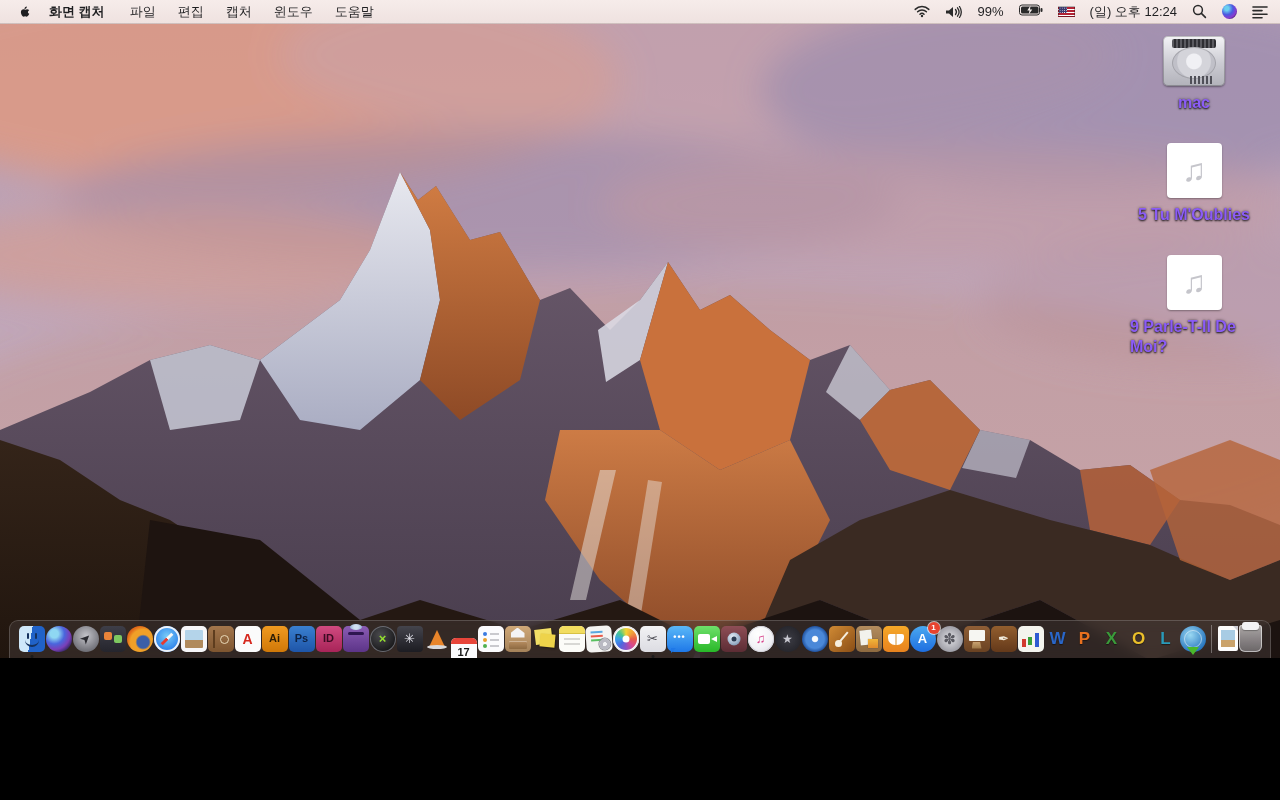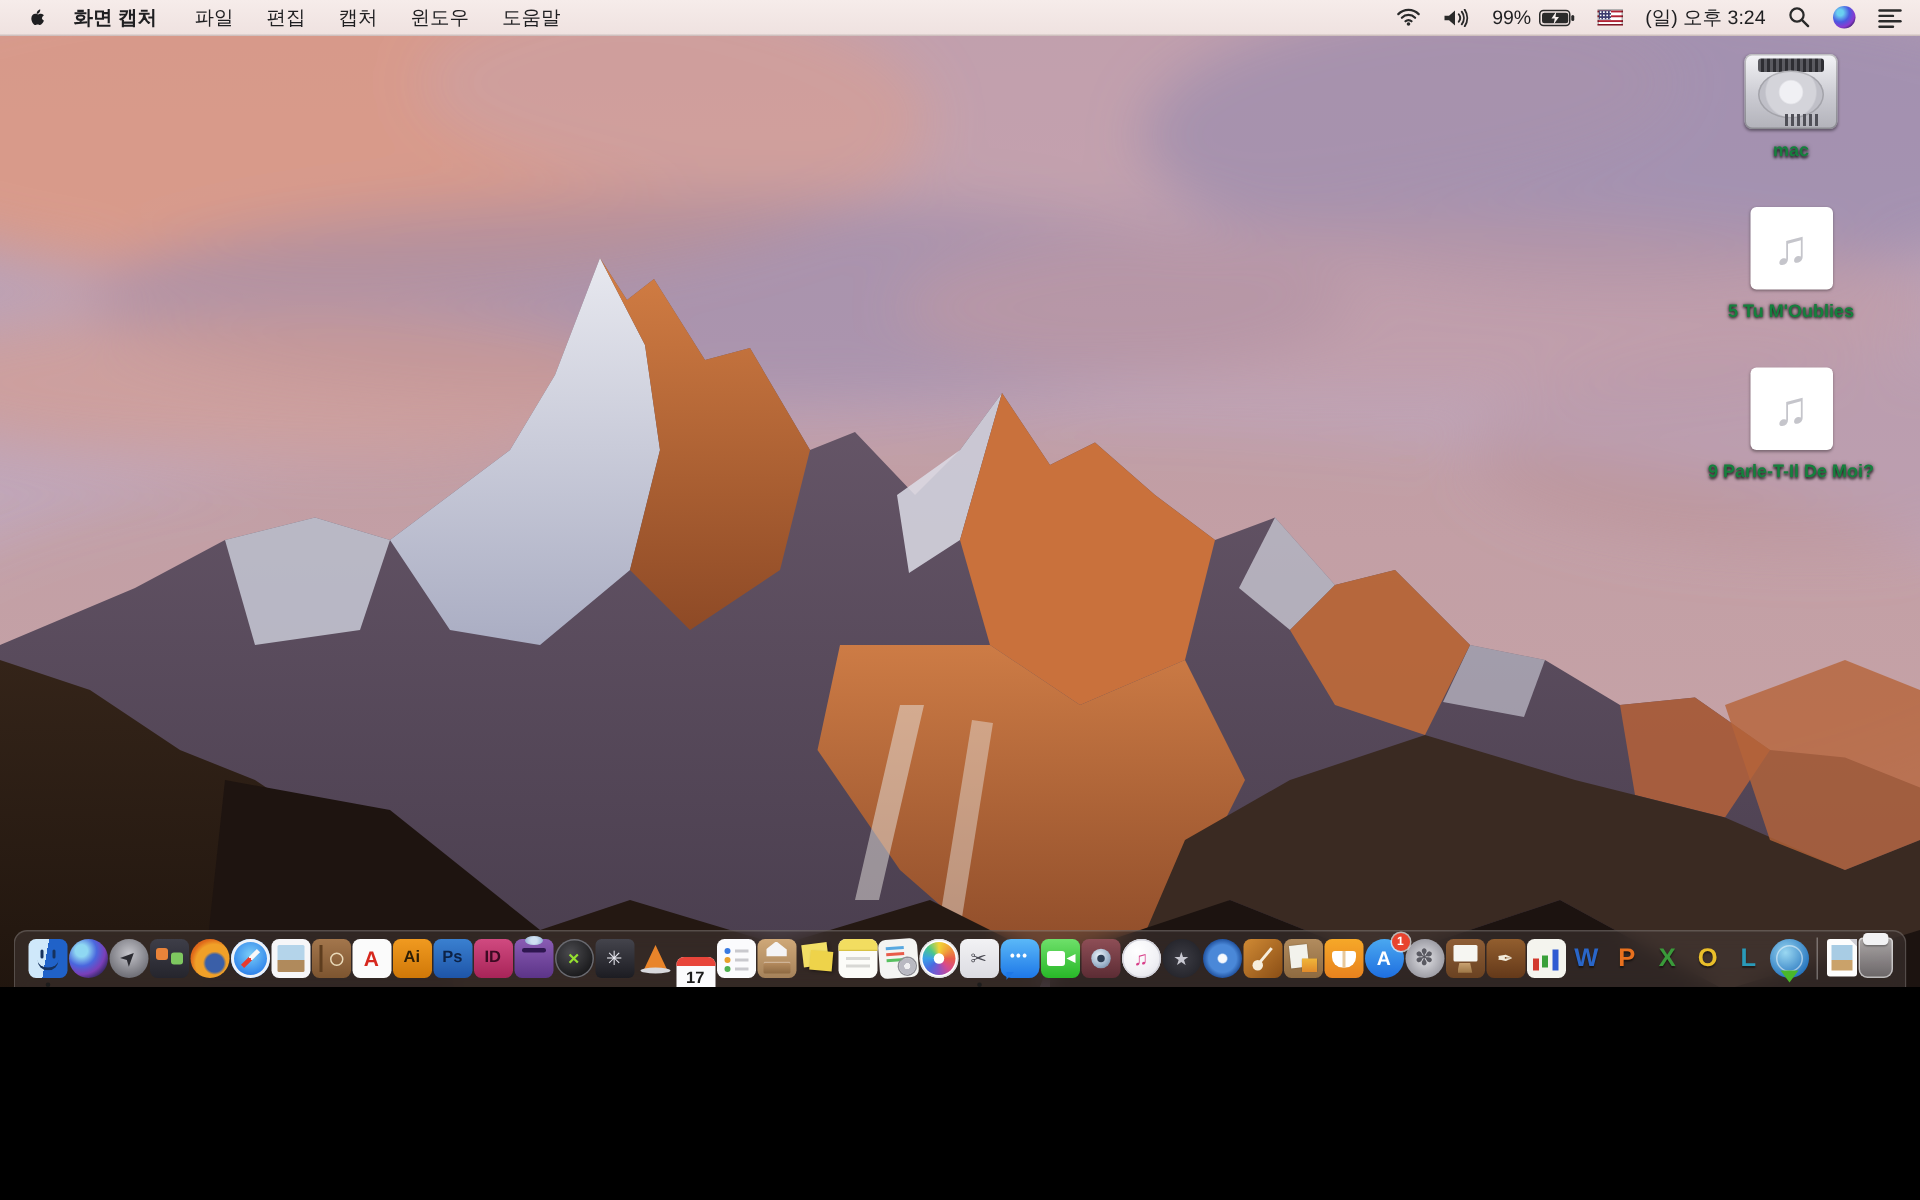--- a/index.html
+++ b/index.html
@@ -31,21 +31,21 @@
           background-image:radial-gradient(#fff 28%, transparent 34%);
           background-size:2.2px 2.2px; }
   #siri-menu-icon { width:15px; height:15px; border-radius:50%;
           background:radial-gradient(circle at 32% 30%,#6ad0f0 0 14%,#4a5ae0 42%,#8a3ad0 66%,#15163a 90%); }
   .clock { white-space:nowrap; }
 
   
   #desktop-icons { position:absolute; top:36px; right:22px; width:128px; z-index:10;
                    display:flex; flex-direction:column; align-items:center; }
   .desk-icon { display:flex; flex-direction:column; align-items:center; margin-bottom:30px; width:128px; }
-  .desk-label { margin-top:7px; color:#15803d; font-size:12px; font-weight:700; text-align:left;
+  .desk-label { margin-top:7px; color:#8b5cf6; font-size:16px; font-weight:700; text-align:left;
                 line-height:1.25; text-shadow:0 1px 2px rgba(0,0,0,.85), 0 0 3px rgba(0,0,0,.5); }
   .hd { position:relative; width:62px; height:50px; border-radius:5px;
         background:linear-gradient(180deg,#f4f4f7,#cbcbd2 55%,#b2b2ba);
         box-shadow:inset 0 0 0 1px rgba(0,0,0,.22), 0 1px 2px rgba(0,0,0,.4); }
   .hd-top { position:absolute; top:3px; left:9px; right:9px; height:9px; border-radius:2px;
         background:repeating-linear-gradient(90deg,#5a5a60 0 2px,#2e2e33 2px 4px); }
   .hd-platter { position:absolute; top:11px; left:50%; transform:translateX(-50%);
         width:44px; height:32px; border-radius:50%;
         background:radial-gradient(circle at 50% 45%,#f0f0f4 0 26%,#d4d4da 30% 58%,#c0c0c8 62%);
         box-shadow:inset 0 0 0 1px rgba(0,0,0,.15); }
@@ -331,31 +331,31 @@
         <path d="M3.6 6.8 a6.2 6.2 0 0 1 8.8 0" fill="none" stroke="#2a2a2a" stroke-width="1.5" stroke-linecap="round"></path>
         <path d="M6 9.2 a2.8 2.8 0 0 1 4 0" fill="none" stroke="#2a2a2a" stroke-width="1.5" stroke-linecap="round"></path>
         <circle cx="8" cy="11" r="1.2" fill="#2a2a2a"></circle>
       </svg>
       <svg width="18" height="12" viewBox="0 0 18 12">
         <path d="M1 4.5 h3 L8 1 v10 L4 7.5 h-3 Z" fill="#2a2a2a"></path>
         <path d="M10.5 3.5 a4 4 0 0 1 0 5" fill="none" stroke="#2a2a2a" stroke-width="1.3" stroke-linecap="round"></path>
         <path d="M12.5 1.8 a7 7 0 0 1 0 8.4" fill="none" stroke="#2a2a2a" stroke-width="1.3" stroke-linecap="round"></path>
         <path d="M14.5 0.5 a10 10 0 0 1 0 11" fill="none" stroke="#2a2a2a" stroke-width="1.3" stroke-linecap="round"></path>
       </svg>
-      <span style="display:flex;align-items:center;gap:5px;">
+      <span style="display:flex;gap:15px;">
         <span>99%</span>
         <svg width="24" height="12" viewBox="0 0 24 12">
           <rect x="0.5" y="1" width="20" height="10" rx="2.5" fill="none" stroke="#2a2a2a"></rect>
           <rect x="2" y="2.5" width="17.5" height="7" rx="1.5" fill="#2a2a2a"></rect>
           <rect x="21.5" y="4" width="2" height="4" rx="1" fill="#2a2a2a"></rect>
           <path d="M11.5 1.6 L8.3 6.4 H10.5 L9.7 10.4 L13.3 5.4 H11 Z" fill="#f6efed"></path>
         </svg>
       </span>
       <span class="flag"></span>
-      <span class="clock">(일) 오후 3:24</span>
+      <span class="clock">(일) 오후 12:24</span>
       <svg width="15" height="15" viewBox="0 0 15 15">
         <circle cx="6" cy="6" r="4.4" fill="none" stroke="#2a2a2a" stroke-width="1.5"></circle>
         <line x1="9.4" y1="9.4" x2="13.4" y2="13.4" stroke="#2a2a2a" stroke-width="1.6" stroke-linecap="round"></line>
       </svg>
       <span id="siri-menu-icon"></span>
       <svg width="16" height="14" viewBox="0 0 16 14">
         <line x1="1" y1="2" x2="15" y2="2" stroke="#2a2a2a" stroke-width="1.6" stroke-linecap="round"></line>
         <line x1="1" y1="5.6" x2="10" y2="5.6" stroke="#2a2a2a" stroke-width="1.6" stroke-linecap="round"></line>
         <line x1="1" y1="9.2" x2="15" y2="9.2" stroke="#2a2a2a" stroke-width="1.6" stroke-linecap="round"></line>
         <line x1="1" y1="12.8" x2="10" y2="12.8" stroke="#2a2a2a" stroke-width="1.6" stroke-linecap="round"></line>

